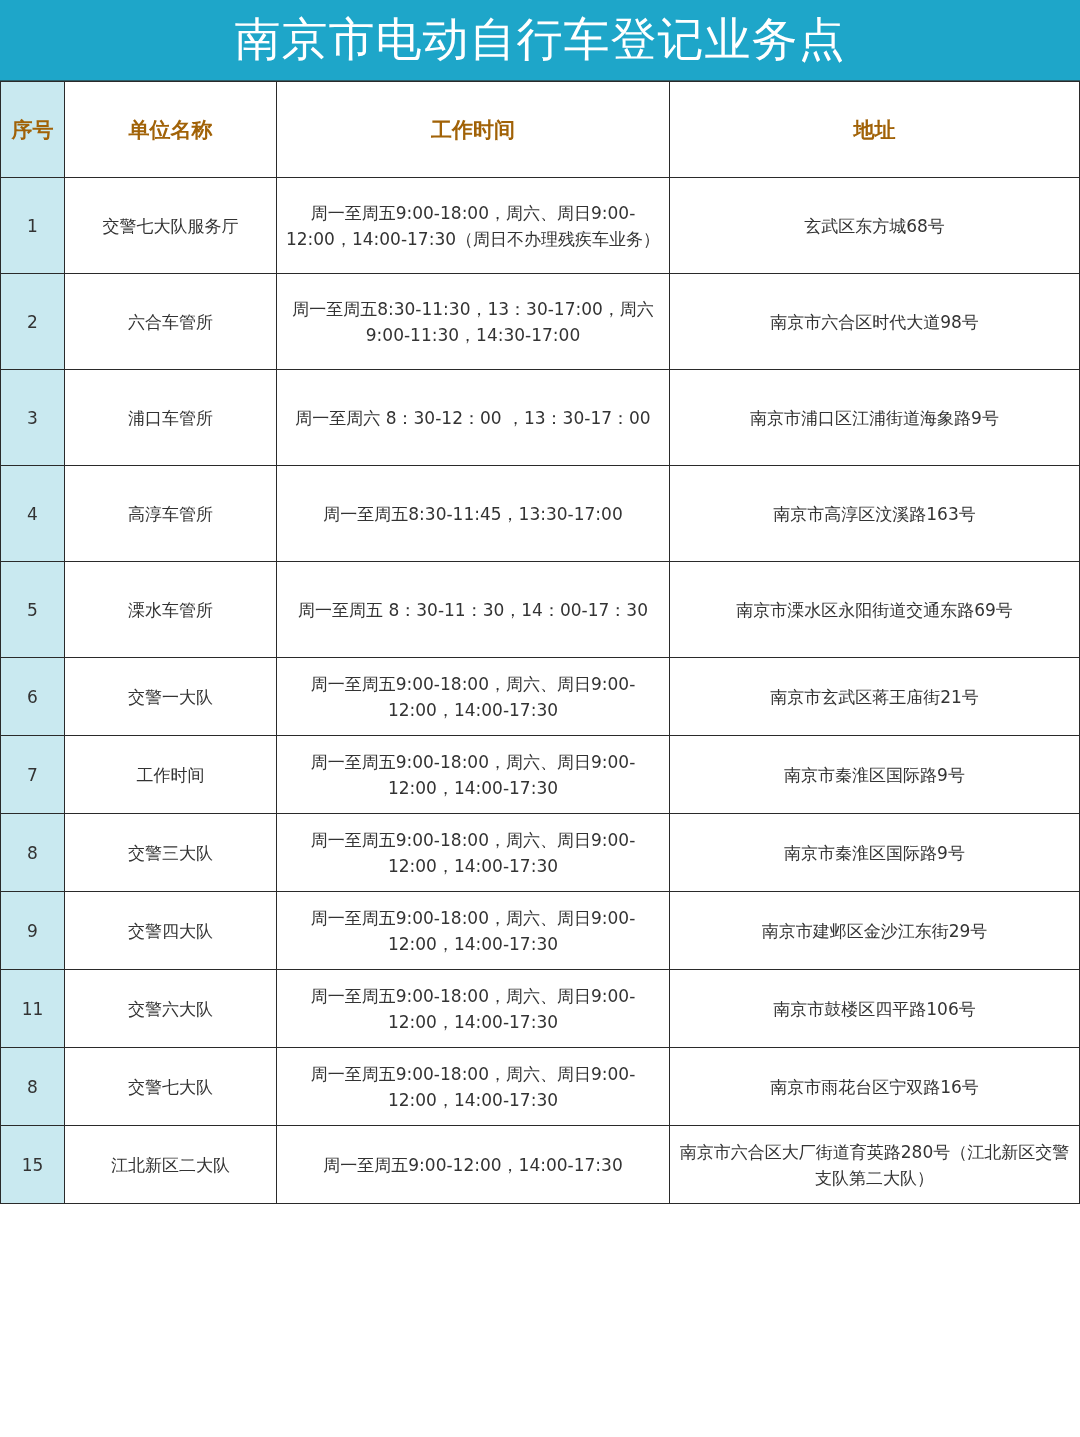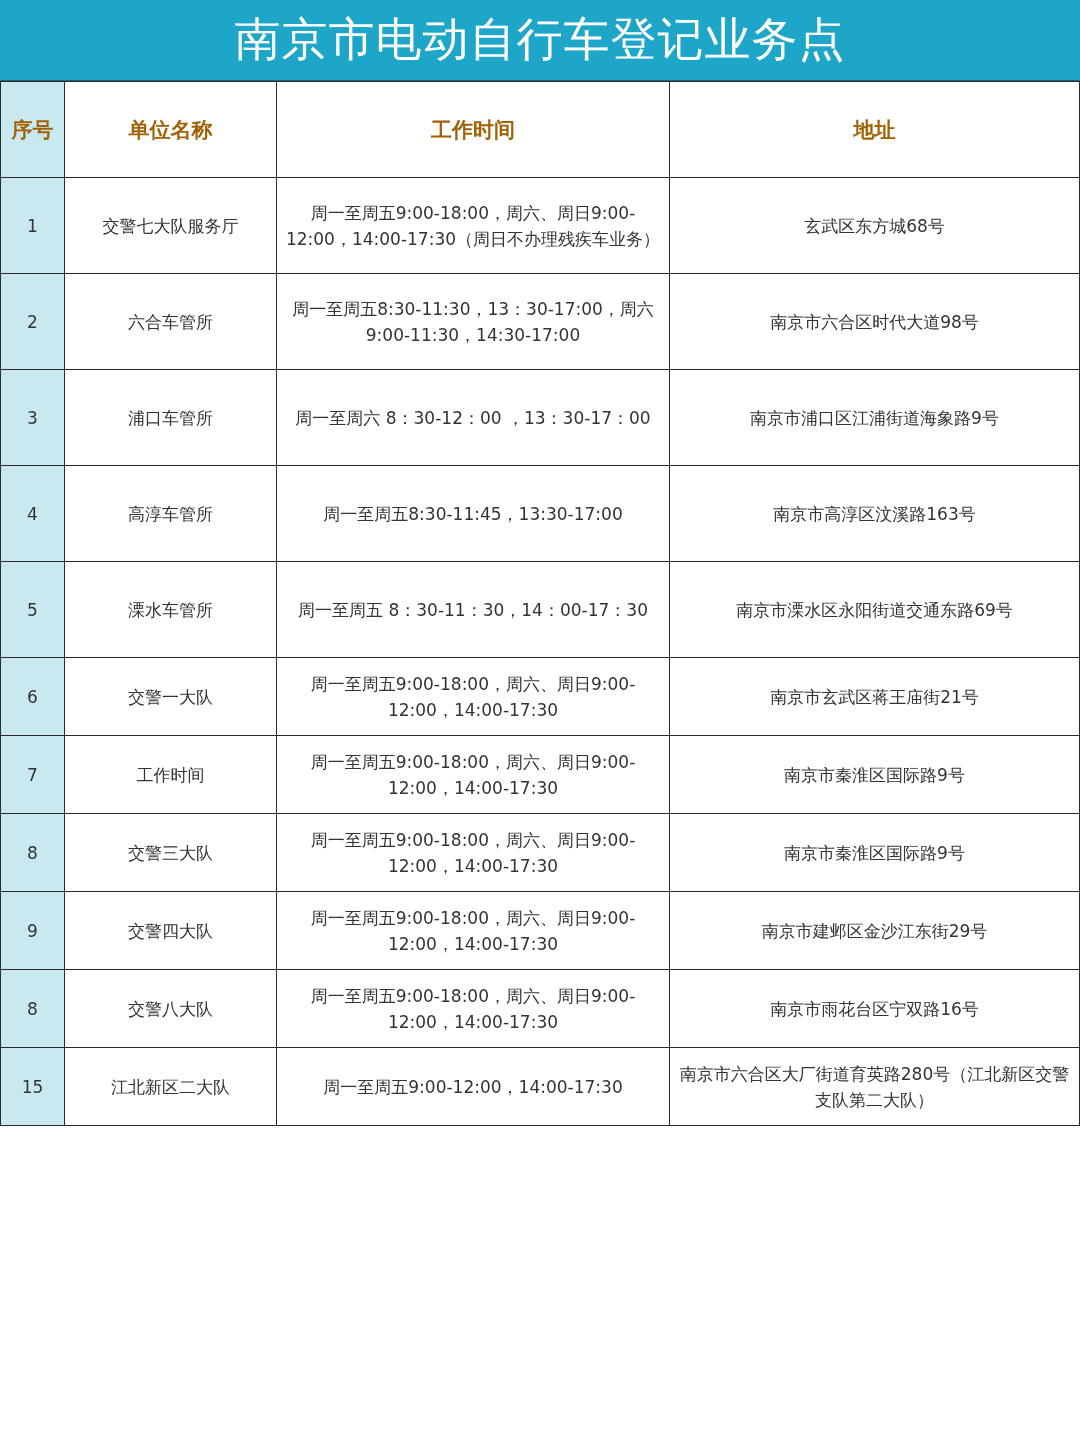--- a/index.html
+++ b/index.html
@@ -98,22 +98,28 @@
         <td>周一至周五9:00-18:00，周六、周日9:00-12:00，14:00-17:30</td>
         <td class="addr">南京市秦淮区国际路9号</td>
       </tr>
       <tr class="std">
         <td class="idx">9</td>
         <td>交警四大队</td>
         <td>周一至周五9:00-18:00，周六、周日9:00-12:00，14:00-17:30</td>
         <td class="addr">南京市建邺区金沙江东街29号</td>
       </tr>
       <tr class="std">
+        <td class="idx">11</td>
+        <td>交警六大队</td>
+        <td>周一至周五9:00-18:00，周六、周日9:00-12:00，14:00-17:30</td>
+        <td class="addr">南京市鼓楼区四平路106号</td>
+      </tr>
+      <tr class="std">
         <td class="idx">8</td>
-        <td>交警八大队</td>
+        <td>交警七大队</td>
         <td>周一至周五9:00-18:00，周六、周日9:00-12:00，14:00-17:30</td>
         <td class="addr">南京市雨花台区宁双路16号</td>
       </tr>
       <tr class="std">
         <td class="idx">15</td>
         <td>江北新区二大队</td>
         <td>周一至周五9:00-12:00，14:00-17:30</td>
         <td class="addr">南京市六合区大厂街道育英路280号（江北新区交警支队第二大队）</td>
       </tr>
     </tbody>

